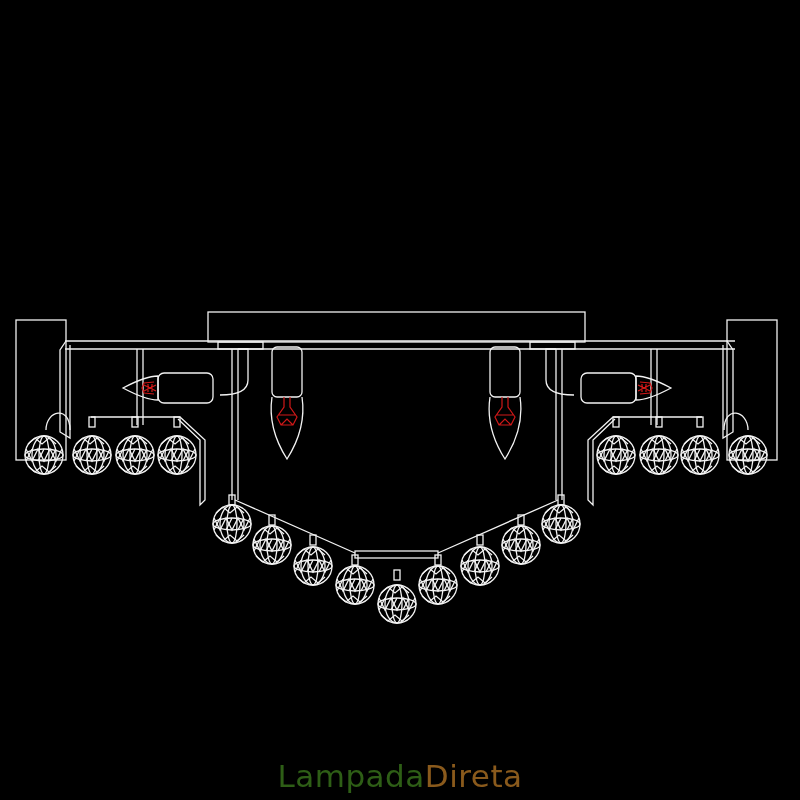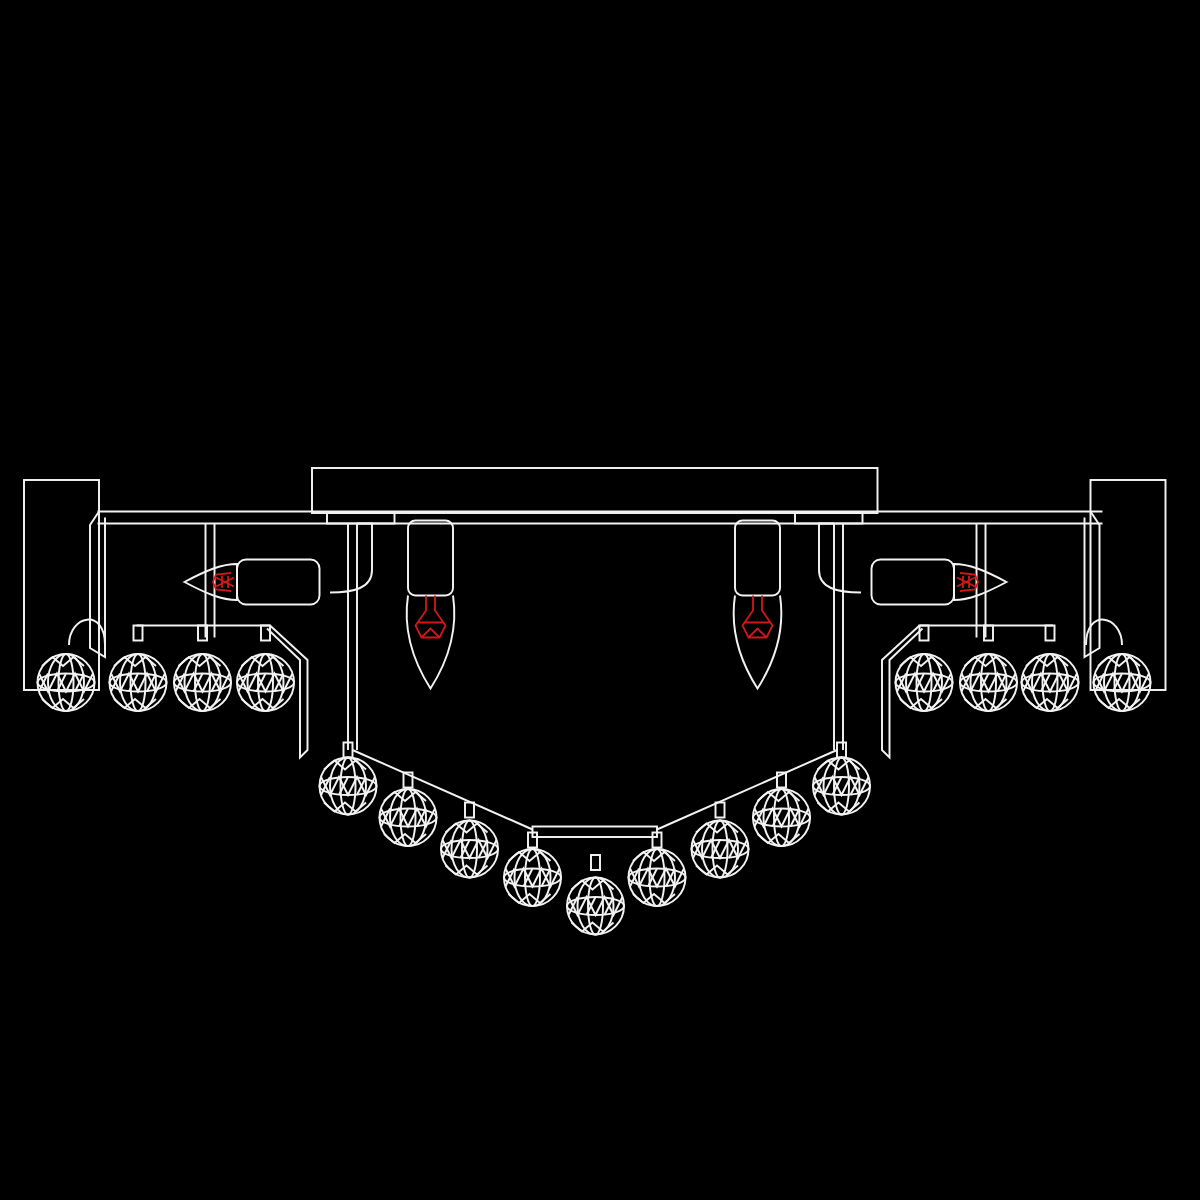--- a/index.html
+++ b/index.html
@@ -136,13 +136,16 @@
     <use href="#ball" x="313" y="566"></use>
     <use href="#ball" x="355" y="585"></use>
     <use href="#ball" x="397" y="604"></use>
     <use href="#ball" x="438" y="585"></use>
     <use href="#ball" x="480" y="566"></use>
     <use href="#ball" x="521" y="545"></use>
     <use href="#ball" x="561" y="524"></use>
   </g>
 </svg>
 
+<div id="logo" style="--c1: #2e5e16; --c2: #8a5a1c;">
+  <span class="a">Lampada</span><span class="b">Direta</span>
+</div>
 </div>
 
 </body></html>

